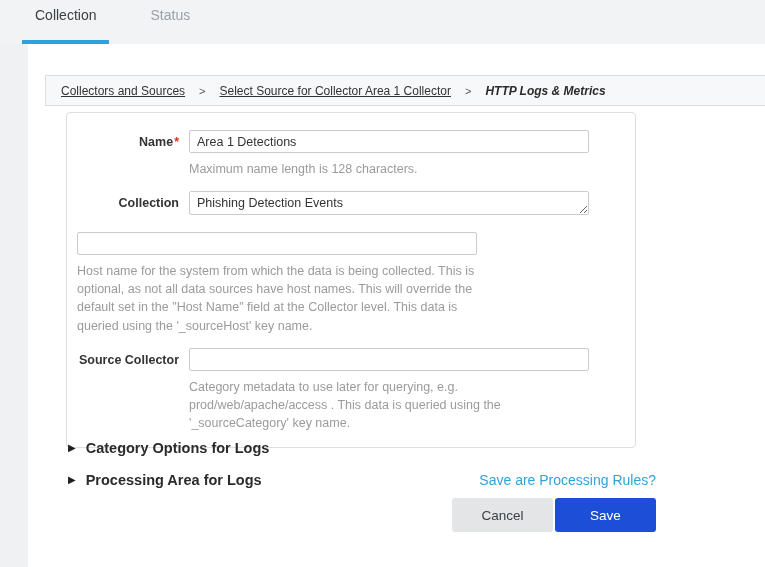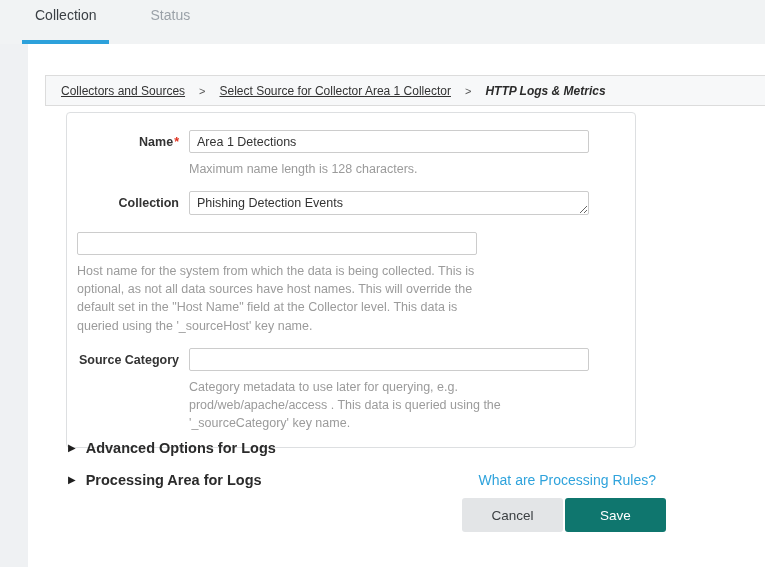--- a/index.html
+++ b/index.html
@@ -131,38 +131,38 @@
     margin-left: auto;
     font-size: 14px;
     color: #2fa3dc;
     text-decoration: none;
     cursor: pointer;
   }
 
   
   .actions {
     position: absolute;
-    left: 48px; top: 454px;
+    left: 38px; top: 454px;
     width: 590px;
     display: flex;
     justify-content: flex-end;
     gap: 2px;
   }
   .btn {
     height: 34px;
     min-width: 101px;
     border: none;
     border-radius: 3px;
     font-family: "Liberation Sans", sans-serif;
     font-size: 13.5px;
     cursor: pointer;
     padding: 0 18px;
   }
   .btn-cancel { background: #e3e5e7; color: #3c4043; }
-  .btn-save { background: #0f766e; color: #ffffff; }
+  .btn-save { background: #1d4ed8; color: #ffffff; }
 </style>
 </head>
 <body>
 
 <div class="tabbar">
   <div class="tab active">Collection</div>
   <div class="tab">Status</div>
 </div>
 
 <div class="content">
@@ -195,38 +195,38 @@
     </div>
 
     <div class="form-row">
       <div class="form-field">
         <input class="text-input" type="text" value="" style="">
         <div class="helper">Host name for the system from which the data is being collected. This is optional, as not all data sources have host names. This will override the default set in the "Host Name" field at the Collector level. This data is queried using the '_sourceHost' key name.</div>
       </div>
     </div>
 
     <div class="form-row">
-      <div class="form-label">Source Category</div>
+      <div class="form-label">Source Collector</div>
       <div class="form-field">
         <input class="text-input" type="text" value="" style="">
         <div class="helper">Category metadata to use later for querying, e.g. prod/web/apache/access . This data is queried using the '_sourceCategory' key name.</div>
       </div>
     </div>
 
   </div>
 
   <div class="section section-advanced">
     <span class="tri-icon">▶</span>
-    <span class="section-title">Advanced Options for Logs</span>
+    <span class="section-title">Category Options for Logs</span>
   </div>
 
   <div class="section section-processing">
     <span class="tri-icon">▶</span>
     <span class="section-title">Processing Area for Logs</span>
-    <a class="help-link">What are Processing Rules?</a>
+    <a class="help-link">Save are Processing Rules?</a>
   </div>
 
   <div class="actions">
     <button class="btn btn-cancel">Cancel</button>
     <button class="btn btn-save">Save</button>
   </div>
 
 </div>
 
 </body></html>

